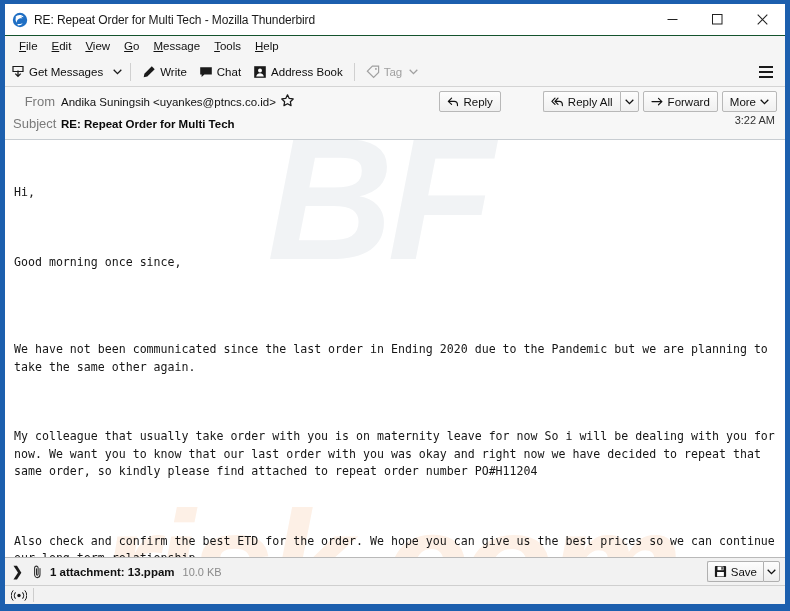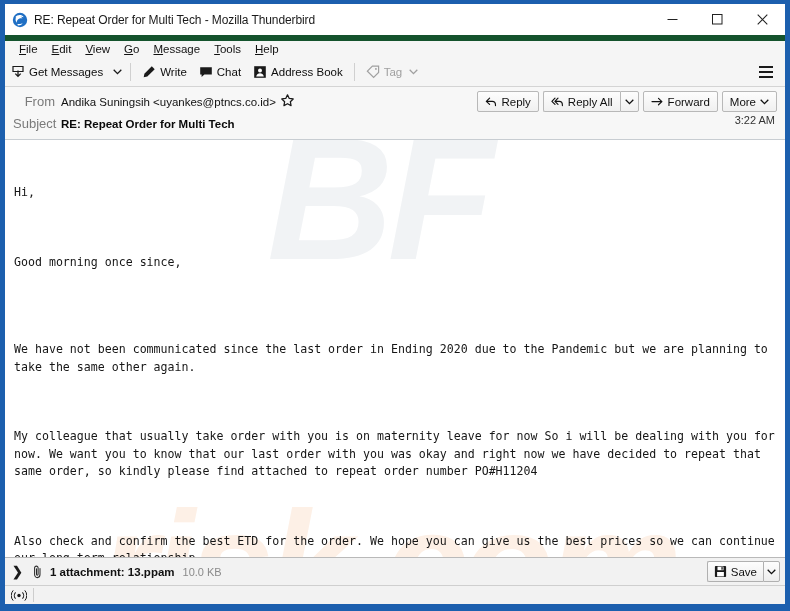--- a/index.html
+++ b/index.html
@@ -55,21 +55,21 @@
   .win-btn {
     width: 45px; height: 31px;
     display: flex; align-items: center; justify-content: center;
     color: #222;
   }
 
   
   .menubar {
     height: 22px;
     background: #f5f5f5;
-    border-top: 6px solid #14532d;
+    border-top: 1px solid #14532d;
     display: flex;
     align-items: center;
     padding-left: 7px;
     flex: none;
   }
   .menu-item {
     font-size: 11.5px;
     color: #111;
     padding: 2px 7px 3px 7px;
     white-space: nowrap;
@@ -176,21 +176,21 @@
     padding: 2px 7px;
     height: 21px;
     white-space: nowrap;
     margin-left: 4px;
   }
   .act-group {
     display: flex;
     margin-left: 4px;
   }
   .act-group .act-btn { margin-left: 0; }
-  .act-group .act-main { border-right: none; border-radius: 2px 0 0 2px; }
+  .act-group .act-main { border-right: none; border-radius: 2px 0 0 2px; margin-left: 38px; }
   .act-group .act-drop {
     border-radius: 0 2px 2px 0;
     padding: 2px 4px;
     display: flex; align-items: center;
   }
   .hdr-time {
     position: absolute;
     right: 10px; top: 27px;
     font-size: 11px;
     color: #333;

